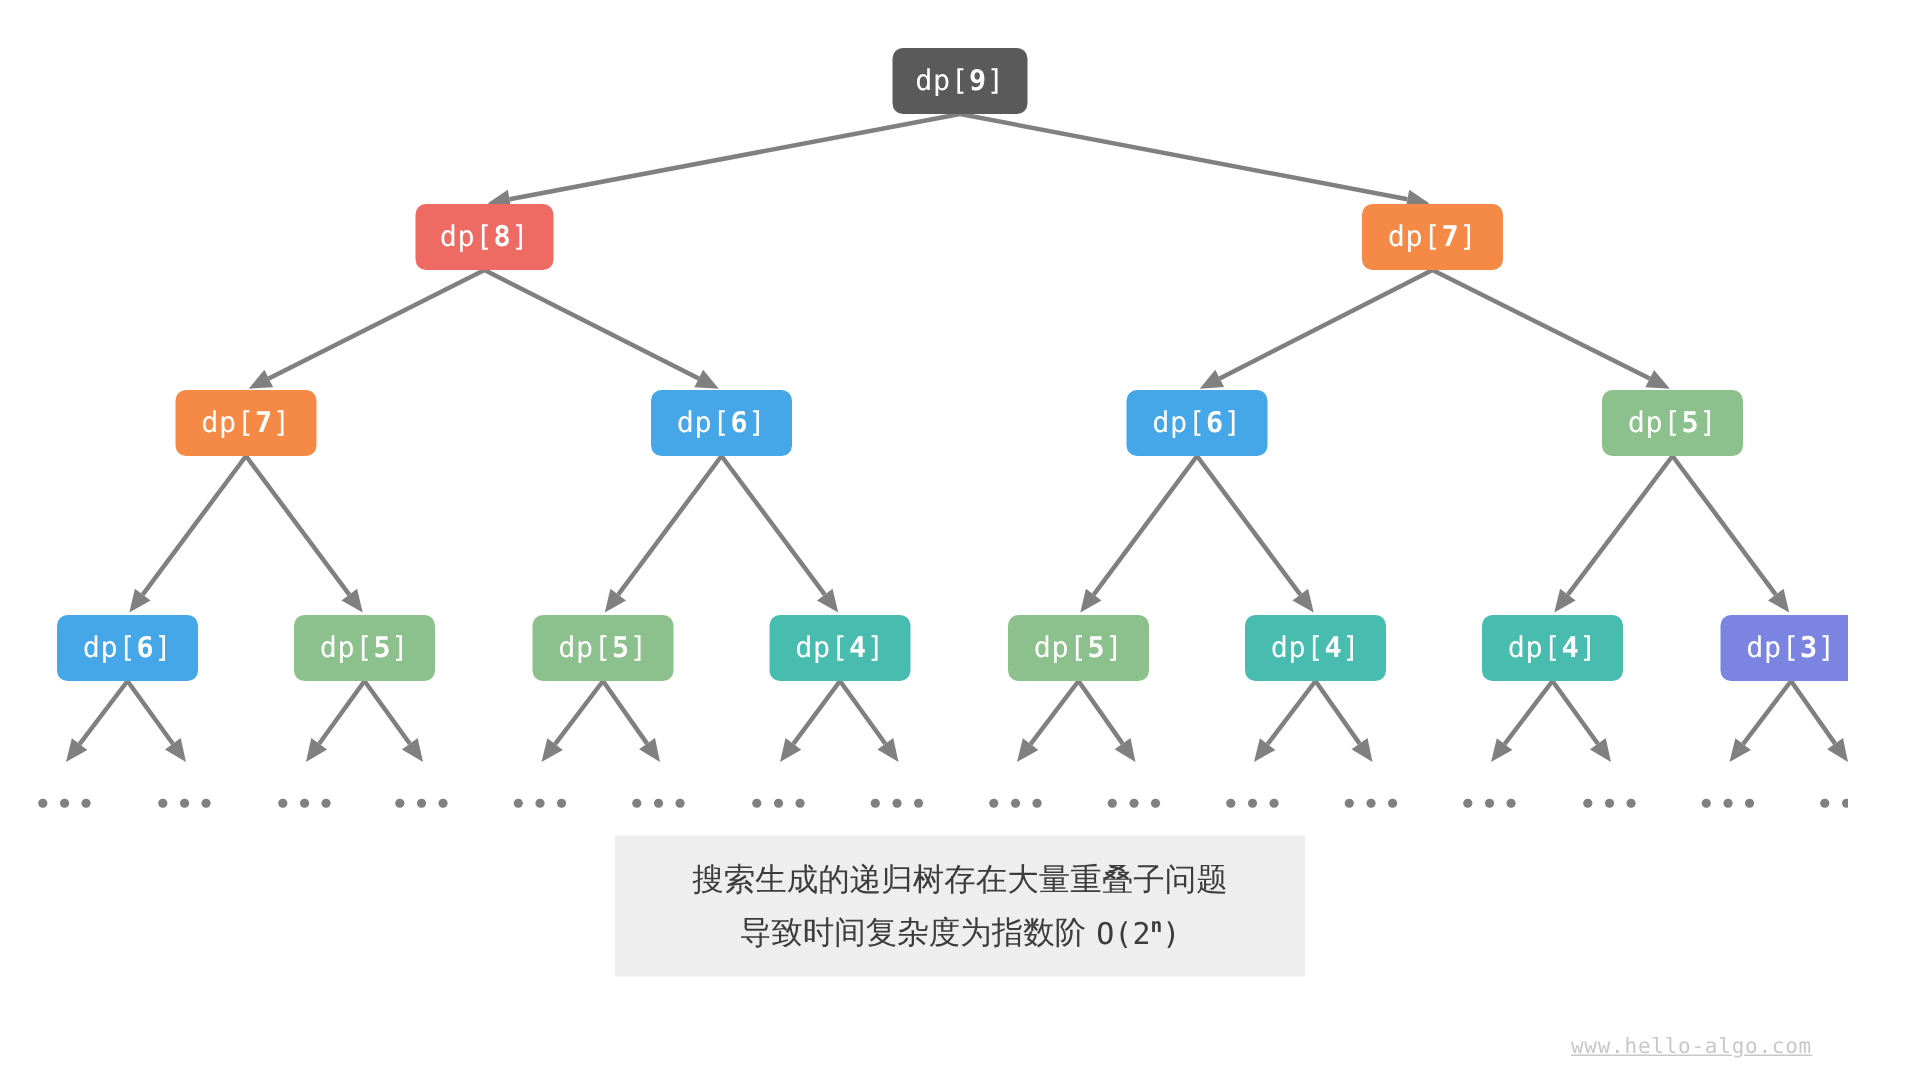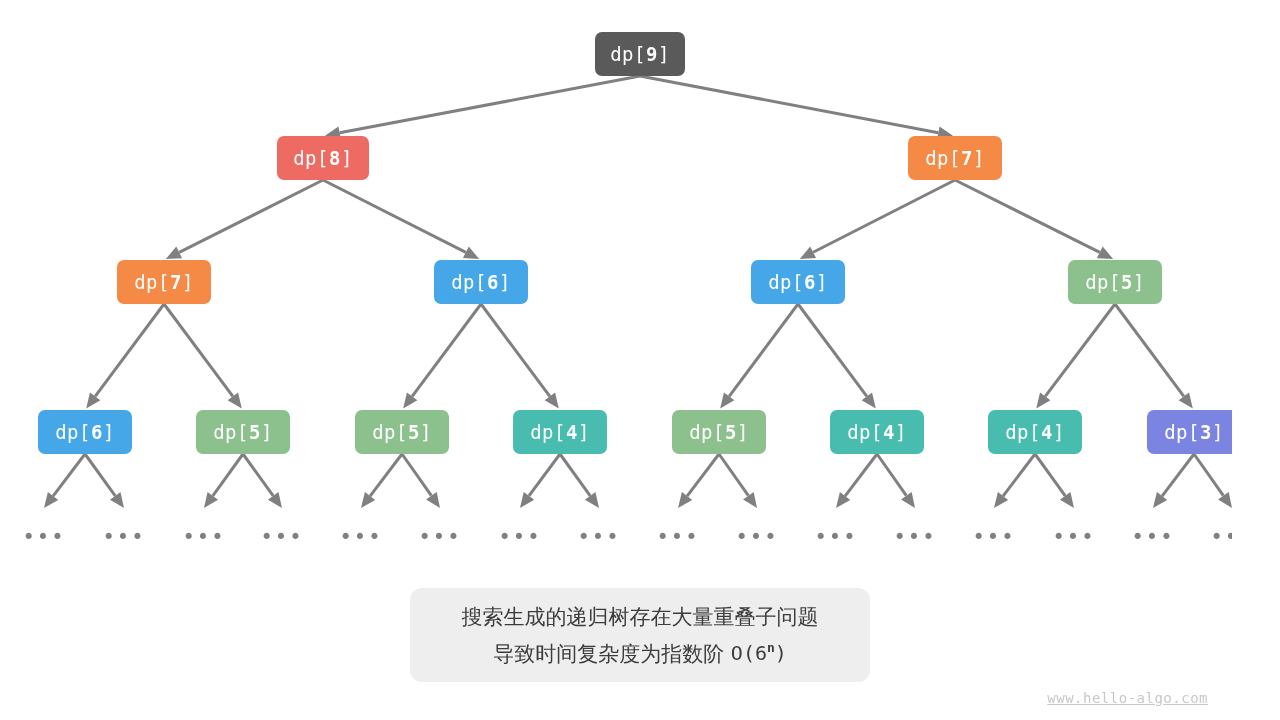--- a/index.html
+++ b/index.html
@@ -48,25 +48,25 @@
     font-family: "DejaVu Sans", sans-serif;
     font-size: 21px;
     letter-spacing: 2px;
     line-height: 1;
     transform: translate(-50%, -50%);
     z-index: 4;
   }
   #caption {
     position: absolute;
     left: 410px;
-    top: 588px;
+    top: 557px;
     width: 460px;
     height: 94px;
     background: #eeeeee;
-    border-radius: 12px;
+    border-radius: 0;
     display: flex;
     flex-direction: column;
     align-items: center;
     justify-content: center;
     z-index: 6;
   }
   #caption .cap-line {
     color: #3c3c3c;
     font-size: 21px;
     line-height: 32px;
@@ -316,20 +316,20 @@
       <div class="ellipsis" style="left: 1074px; top: 537px;">•••</div>
       <div class="ellipsis" style="left: 1153px; top: 537px;">•••</div>
       <div class="ellipsis" style="left: 1232px; top: 537px;">•••</div>
     </div>
 
   <div id="caption">
     <div class="cap-line">搜索生成的递归树存在大量重叠子问题</div>
     <div class="cap-line">
       <span>导致时间复杂度为指数阶</span>
       <span class="bigo">
-        <span>O(6</span><sup>n</sup><span>)</span>
+        <span>O(2</span><sup>n</sup><span>)</span>
       </span>
     </div>
   </div>
 
   <div id="watermark">www.hello-algo.com</div>
 
 </div>
 
 </body></html>

